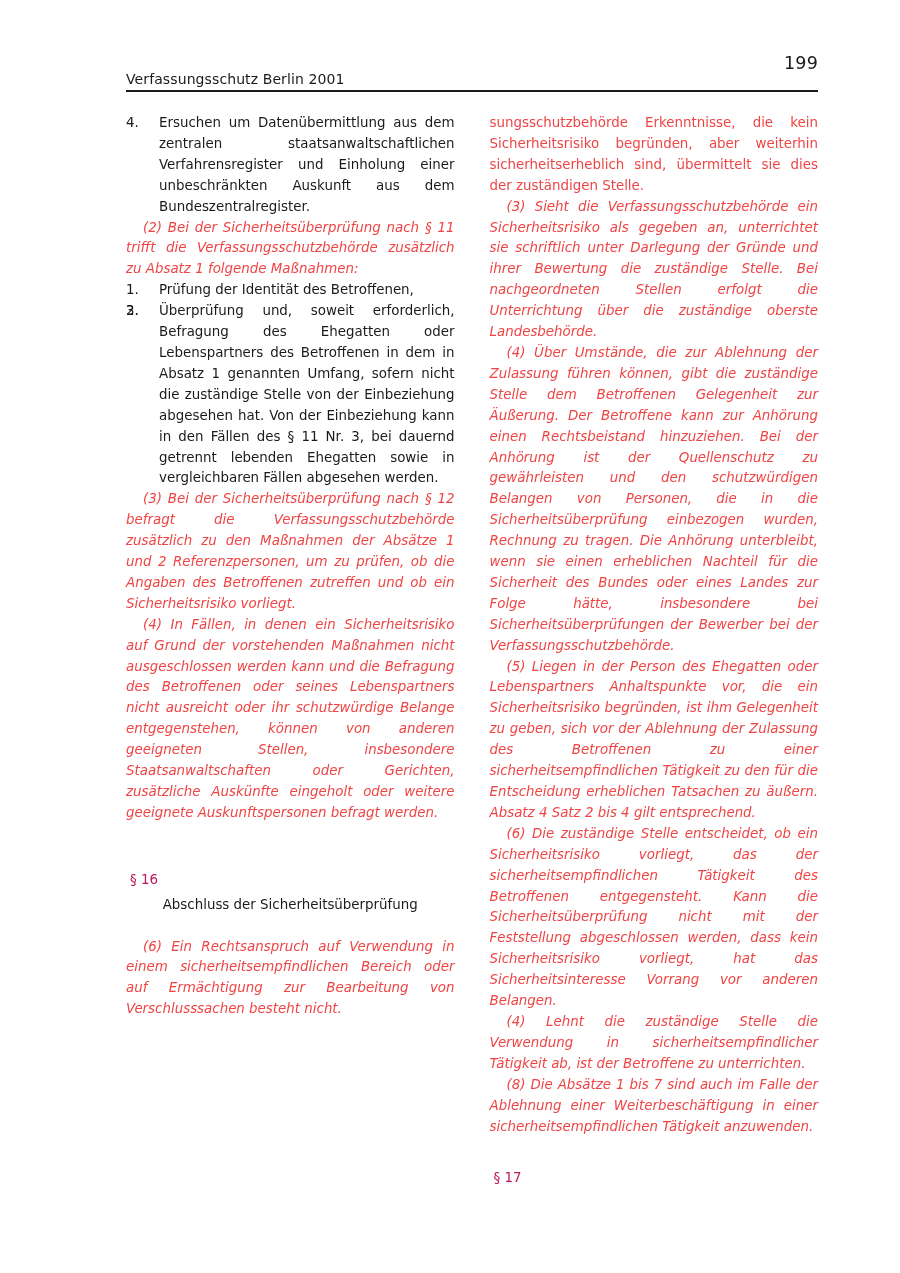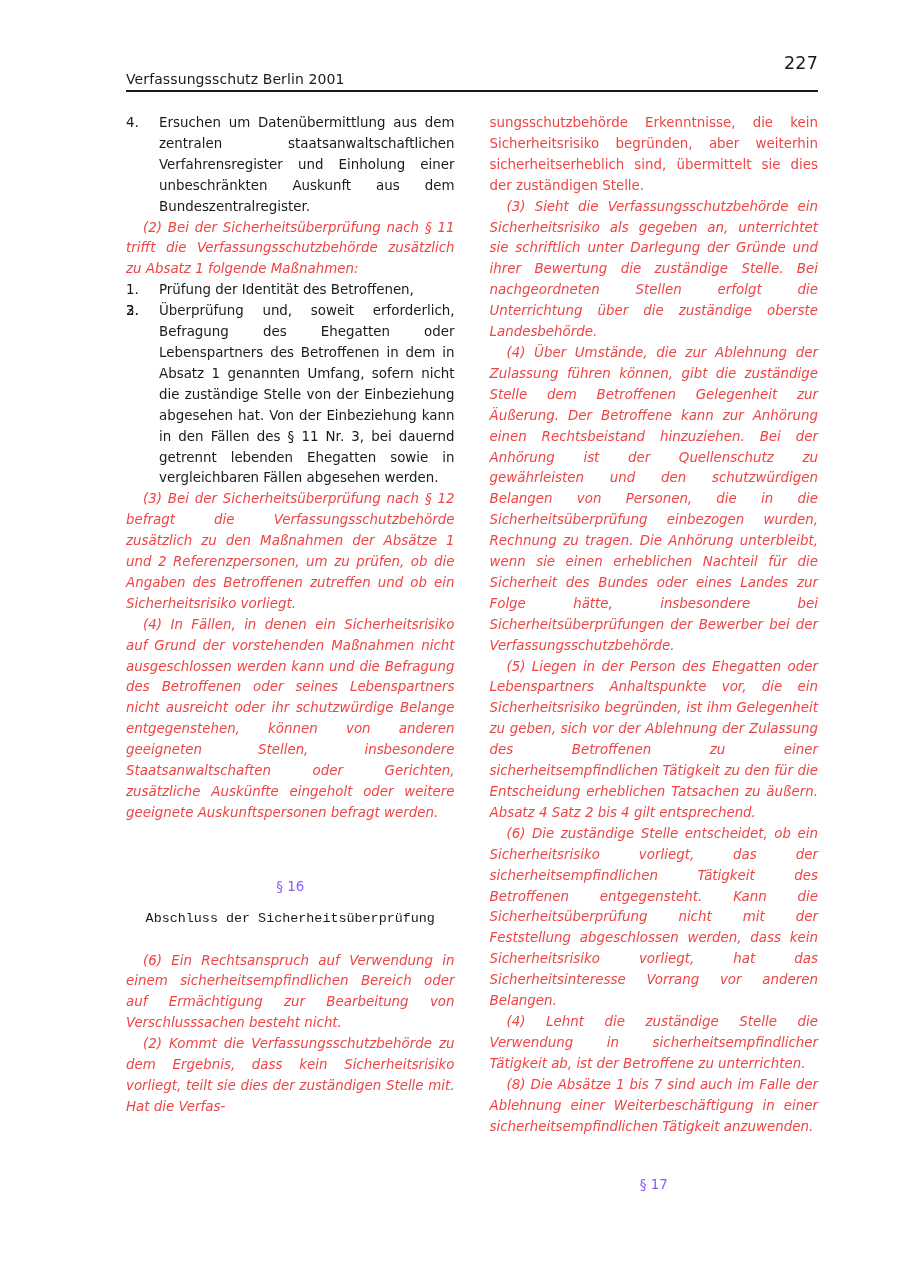--- a/index.html
+++ b/index.html
@@ -98,42 +98,40 @@
     top: 0;
     width: 28px;
     text-align: left;
     color: #1a1a1a;
   }
 
   
   .sec-num {
     font-size: 13.4px;
     line-height: 20.9px;
-    text-align: center;
-    margin: 11px;
-    color: #8b5cf6;
+    margin: 4px;
+    color: #be185d;
   }
   .sec-title {
     font-size: 13.4px;
     line-height: 20.9px;
     text-align: center;
     margin: 0;
     color: #1a1a1a;
-    font-family: Liberation Mono, monospace;
   }
   .spacer-sm { height: 20.9px; }
   .spacer-md { height: 27px; }
   .spacer-xl { height: 42px; }
 </style>
 </head>
 <body>
 
 <div class="page">
 
-  <div class="page-number">227</div>
+  <div class="page-number">199</div>
   <div class="running-head">Verfassungsschutz Berlin 2001</div>
   <div class="header-rule"></div>
 
   <div class="columns">
 
     <div class="col">
 
       <div class="numitem">
         <span class="marker">4.</span>
         <span>Ersuchen um Datenübermittlung aus dem zentralen staatsanwaltschaftlichen Verfahrensregister und Einholung einer unbeschränkten Auskunft aus dem Bundeszentralregister.</span>
@@ -161,21 +159,20 @@
 
       <div class="spacer-xl"></div>
 
       <div class="sec-num">§ 16</div>
       <div class="sec-title">Abschluss der Sicherheitsüberprüfung</div>
 
       <div class="spacer-sm"></div>
 
       <p class="para indent">(6) Ein Rechtsanspruch auf Verwendung in einem sicherheitsempfindlichen Bereich oder auf Ermächtigung zur Bearbeitung von Verschlusssachen besteht nicht.</p>
 
-      <p class="para indent">(2) Kommt die Verfassungsschutzbehörde zu dem Ergebnis, dass kein Sicherheitsrisiko vorliegt, teilt sie dies der zuständigen Stelle mit. Hat die Verfas-</p>
 
     </div>
 
     <div class="col">
 
       <p class="para cont">sungsschutzbehörde Erkenntnisse, die kein Sicherheitsrisiko begründen, aber weiterhin sicherheitserheblich sind, übermittelt sie dies der zuständigen Stelle.</p>
 
       <p class="para indent">(3) Sieht die Verfassungsschutzbehörde ein Sicherheitsrisiko als gegeben an, unterrichtet sie schriftlich unter Darlegung der Gründe und ihrer Bewertung die zuständige Stelle. Bei nachgeordneten Stellen erfolgt die Unterrichtung über die zuständige oberste Landesbehörde.</p>
 
       <p class="para indent">(4) Über Umstände, die zur Ablehnung der Zulassung führen können, gibt die zuständige Stelle dem Betroffenen Gelegenheit zur Äußerung. Der Betroffene kann zur Anhörung einen Rechtsbeistand hinzuziehen. Bei der Anhörung ist der Quellenschutz zu gewährleisten und den schutzwürdigen Belangen von Personen, die in die Sicherheitsüberprüfung einbezogen wurden, Rechnung zu tragen. Die Anhörung unterbleibt, wenn sie einen erheblichen Nachteil für die Sicherheit des Bundes oder eines Landes zur Folge hätte, insbesondere bei Sicherheitsüberprüfungen der Bewerber bei der Verfassungsschutzbehörde.</p>

